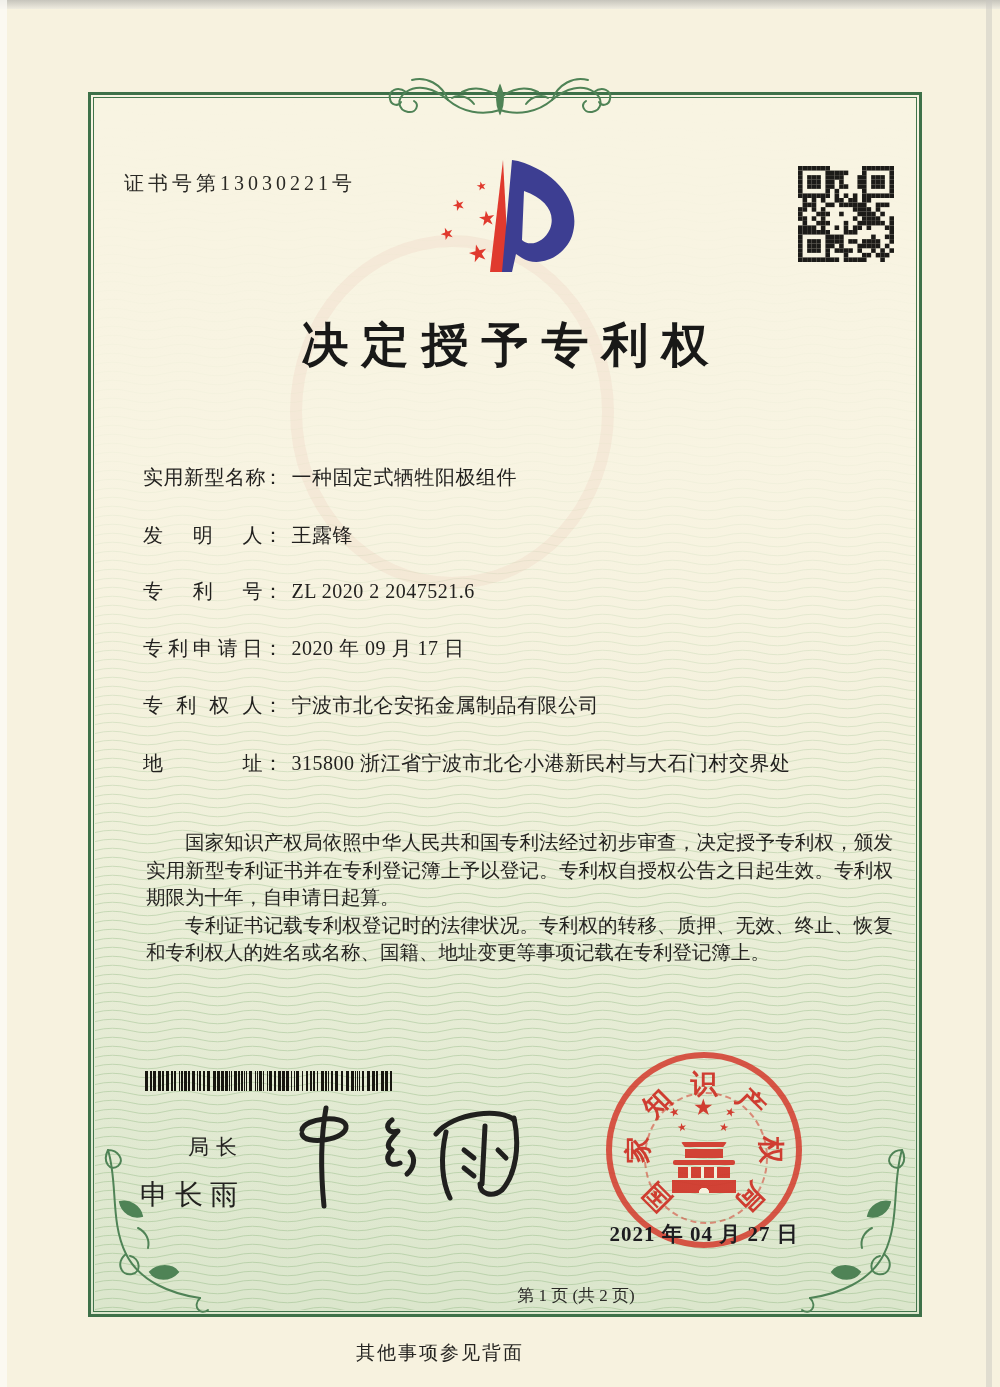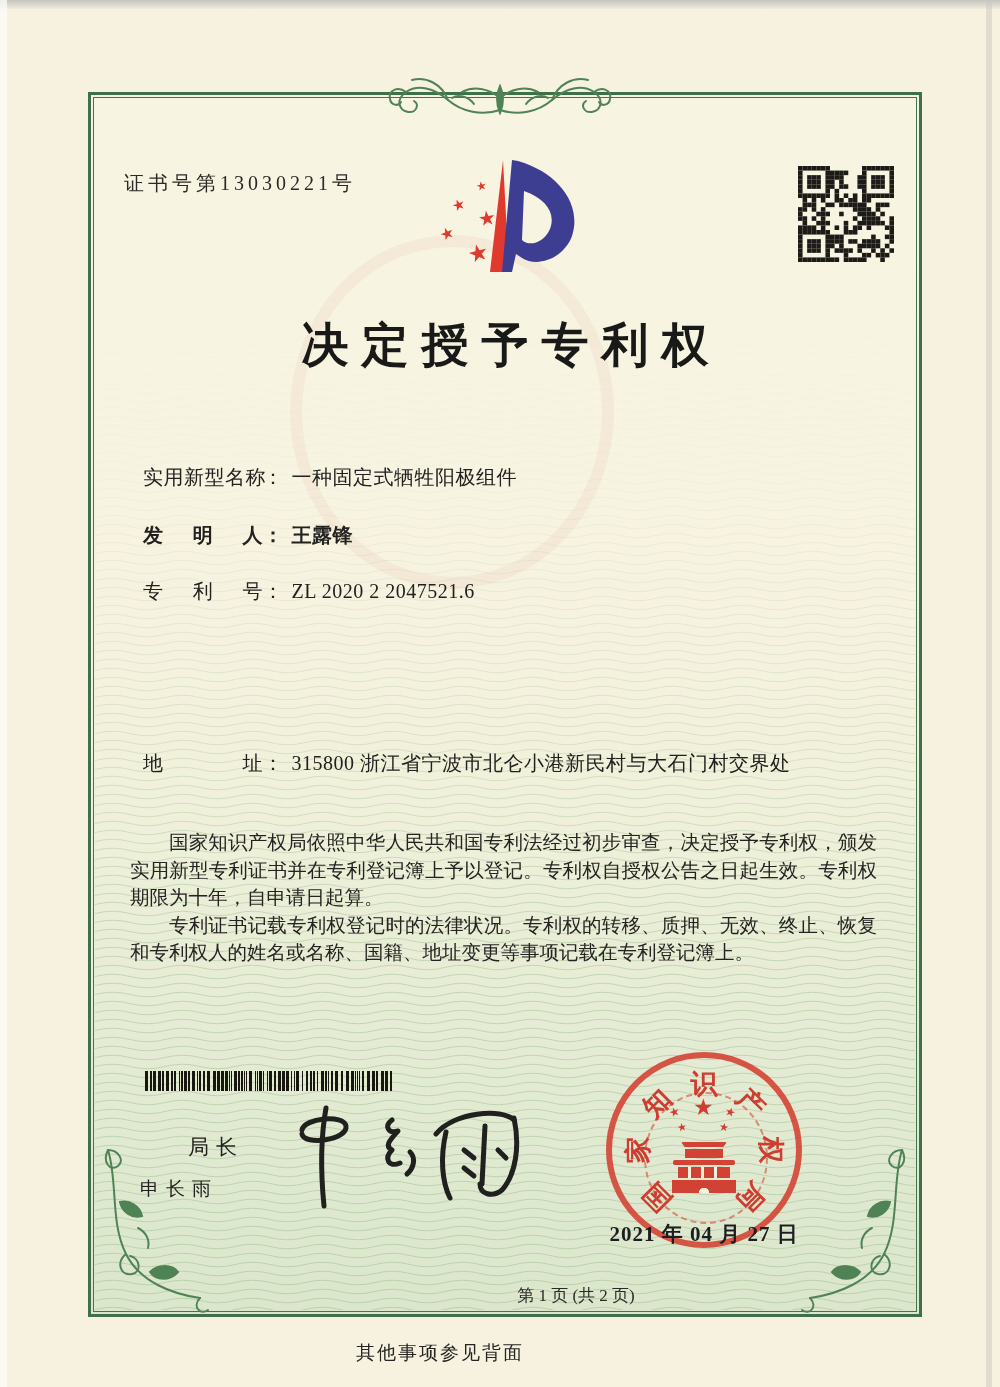--- a/index.html
+++ b/index.html
@@ -37,28 +37,28 @@
 
   .title{position:absolute;left:88px;top:314px;width:834px;margin:0;text-align:center;
     font-size:47px;font-weight:bold;letter-spacing:13px;padding-left:13px;box-sizing:border-box;color:#191918;}
 
   .row{position:absolute;left:143px;font-size:20px;letter-spacing:.5px;white-space:nowrap;margin-top:28px;}
   .flabel{display:inline-block;width:120px;text-align:justify;text-align-last:justify;vertical-align:bottom;}
   .colon{display:inline-block;}
   .fval{margin-left:8px;}
   .pair2{margin-left:42px;}
 
-  .paras{position:absolute;left:130px;top:829px;width:747px;font-size:19.5px;line-height:27.6px;
+  .paras{position:absolute;left:146px;top:829px;width:747px;font-size:19.5px;line-height:27.6px;
     text-align:justify;color:#242320;}
   .paras p{margin:0;text-indent:2em;}
 
   .barcode{position:absolute;left:145px;top:1071px;width:247px;height:20px;}
 
   .signer-title{position:absolute;left:140px;top:1133px;font-size:21px;letter-spacing:7px;margin-left:48px;}
-  .signer-name{position:absolute;left:140px;top:1176px;font-size:19px;letter-spacing:7px;}
+  .signer-name{position:absolute;left:140px;top:1176px;font-size:28px;letter-spacing:7px;}
   .signature{position:absolute;left:264px;top:1094px;}
 
   
   .seal{position:absolute;left:606px;top:1052px;width:196px;height:196px;box-sizing:border-box;
     border:6px solid rgba(211,57,43,.85);border-radius:50%;}
   .seal-char{position:absolute;left:50%;top:50%;font-size:27px;font-weight:bold;color:rgba(206,52,40,.95);line-height:1;}
   .wreath{position:absolute;left:50%;top:50%;width:120px;height:128px;margin:-60px 0 0 -60px;margin-top:-58px;
     border:2.5px dashed rgba(210,60,45,.55);border-radius:50%;}
   .emblem{position:absolute;left:50%;top:50%;width:110px;height:120px;margin:-54px 0 0 -55px;}
   .emblem .star{position:absolute;color:rgba(208,52,40,.95);line-height:1;}
@@ -408,25 +408,31 @@
       <rect x="59.43" y="91.43" width="4.57" height="4.57" fill="#1c1b18"></rect>
       <rect x="64.00" y="91.43" width="4.57" height="4.57" fill="#1c1b18"></rect>
       <rect x="82.29" y="91.43" width="4.57" height="4.57" fill="#1c1b18"></rect>
     </svg>
 
   <h1 class="title">决定授予专利权</h1>
 
   <div class="row" style="top:436px;">
     <span class="flabel">实用新型名称</span><span class="colon">：</span><span class="fval">一种固定式牺牲阳极组件</span>
   </div>
-  <div class="row" style="top:494px;font-weight:bold;">
+  <div class="row" style="top:494px;">
     <span class="flabel">发明人</span><span class="colon">：</span><span class="fval">王露锋</span>
   </div>
   <div class="row" style="top:550px;">
     <span class="flabel">专利号</span><span class="colon">：</span><span class="fval">ZL 2020 2 2047521.6</span>
+  </div>
+  <div class="row" style="top:607px;">
+    <span class="flabel">专利申请日</span><span class="colon">：</span><span class="fval">2020 年 09 月 17 日</span>
+  </div>
+  <div class="row" style="top:664px;">
+    <span class="flabel">专利权人</span><span class="colon">：</span><span class="fval">宁波市北仑安拓金属制品有限公司</span>
   </div>
   <div class="row" style="top:722px;">
     <span class="flabel">地址</span><span class="colon">：</span><span class="fval">315800 浙江省宁波市北仑小港新民村与大石门村交界处</span>
   </div>
 
   <div class="paras">
     <p>国家知识产权局依照中华人民共和国专利法经过初步审查，决定授予专利权，颁发实用新型专利证书并在专利登记簿上予以登记。专利权自授权公告之日起生效。专利权期限为十年，自申请日起算。</p>
     <p>专利证书记载专利权登记时的法律状况。专利权的转移、质押、无效、终止、恢复和专利权人的姓名或名称、国籍、地址变更等事项记载在专利登记簿上。</p>
   </div>
 

